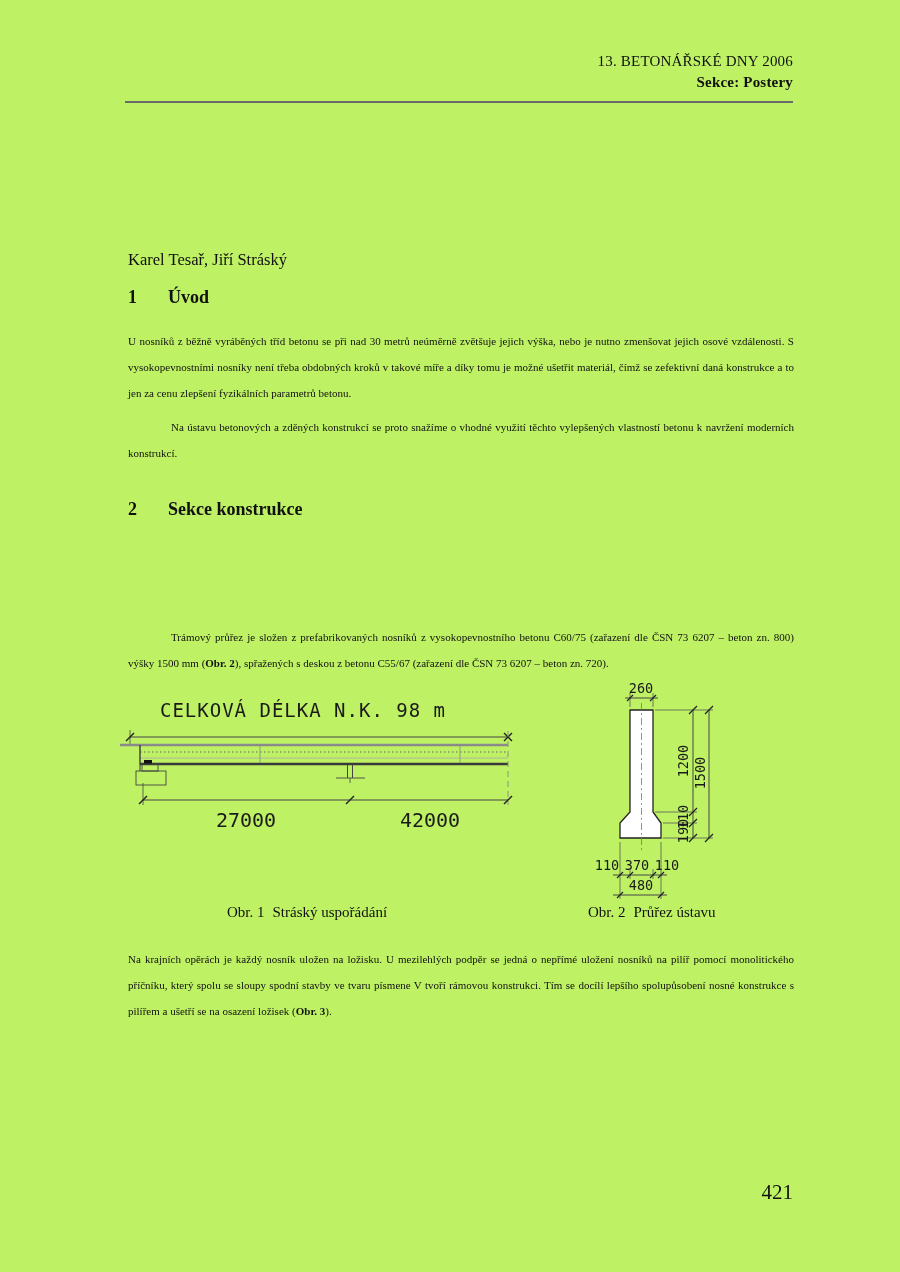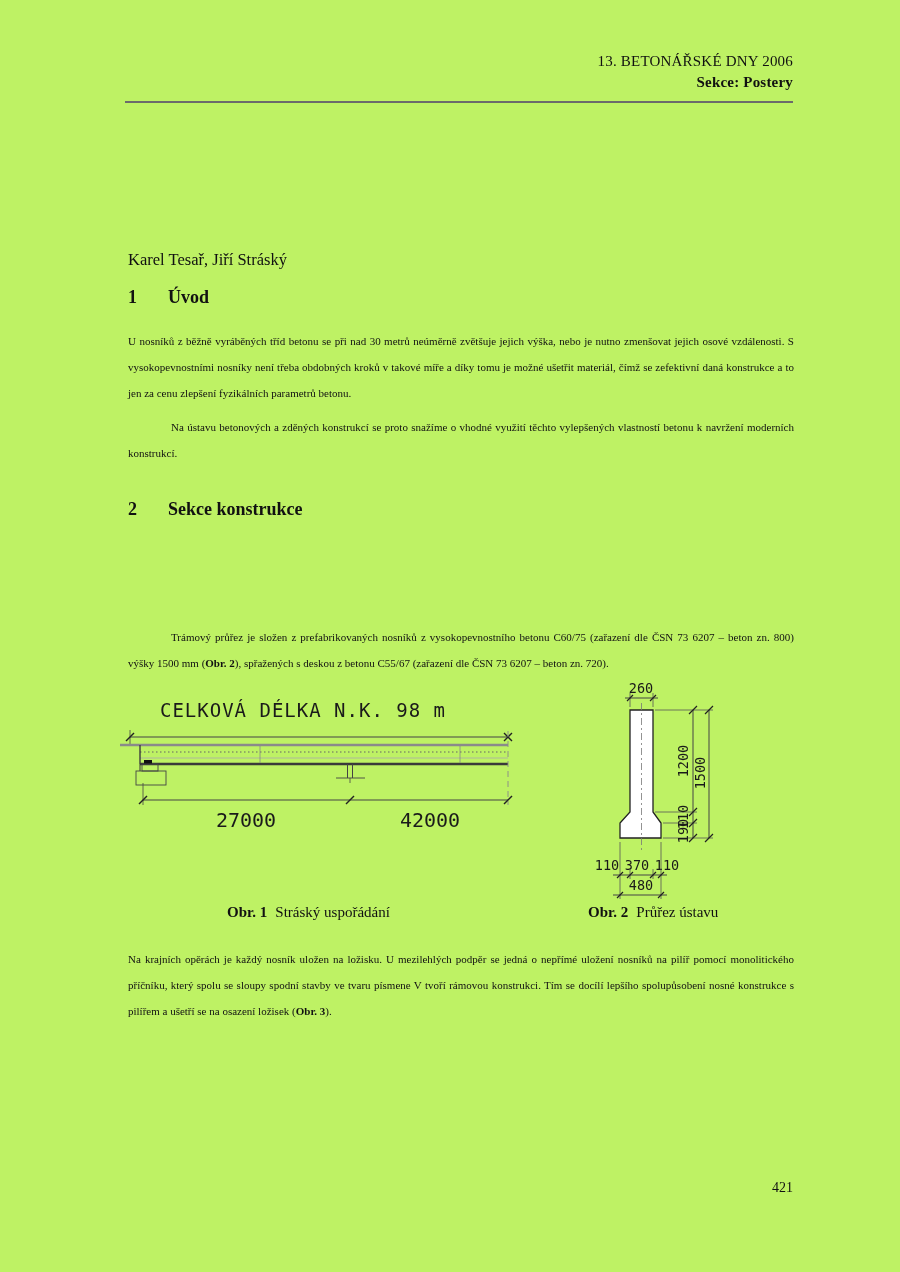--- a/index.html
+++ b/index.html
@@ -19,22 +19,22 @@
   .authors{left:128px;font-size:16.5px;}
   .sec-head{left:128px;font-size:18px;font-weight:bold;}
   .sec-head .sec-num{display:inline-block;width:40px;}
   .body-text{
     left:128px;width:666px;
     font-size:11px;line-height:26px;
     text-align:justify;
   }
   .indent{text-indent:43px;}
   .caption{font-size:15px;white-space:nowrap;}
-  .caption .cap-label{font-weight:bold;margin-right:8px;}
-  .page-num{right:107px;font-size:14px;}
+  .caption .cap-label{font-weight:normal;margin-right:8px;}
+  .page-num{right:107px;font-size:21px;}
   svg text{
     font-family:"DejaVu Sans Mono", monospace;
     fill:#1a1a1a;
   }
   .fig-title-text{font-size:19px;letter-spacing:1px;}
   .fig-dim-big{font-size:20px;}
   .fig-dim-sm{font-size:13.5px;}
 </style>
 </head>
 <body>

